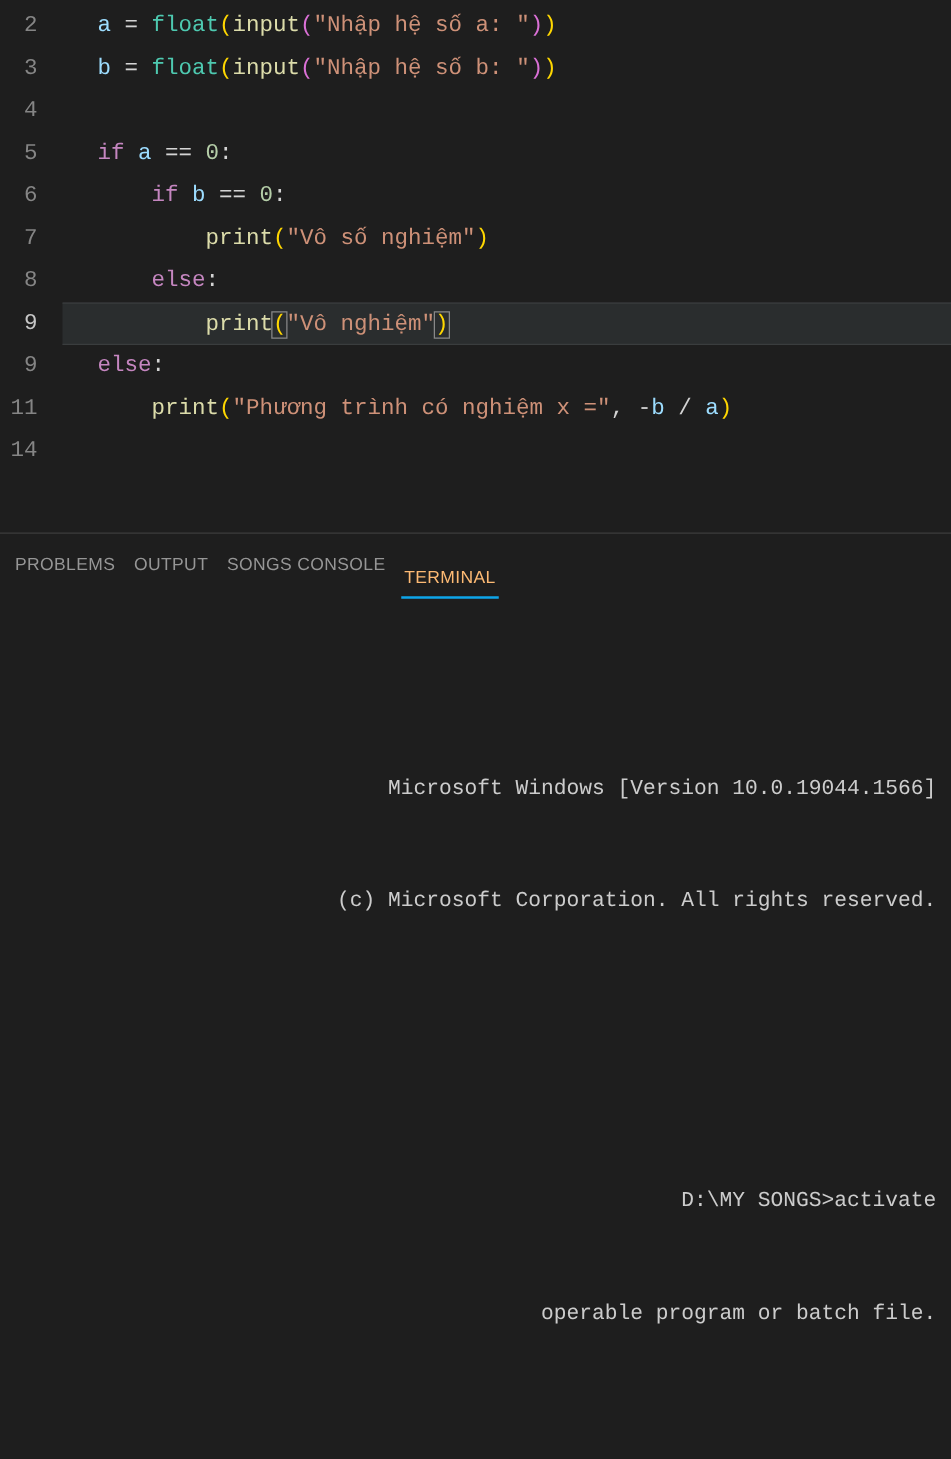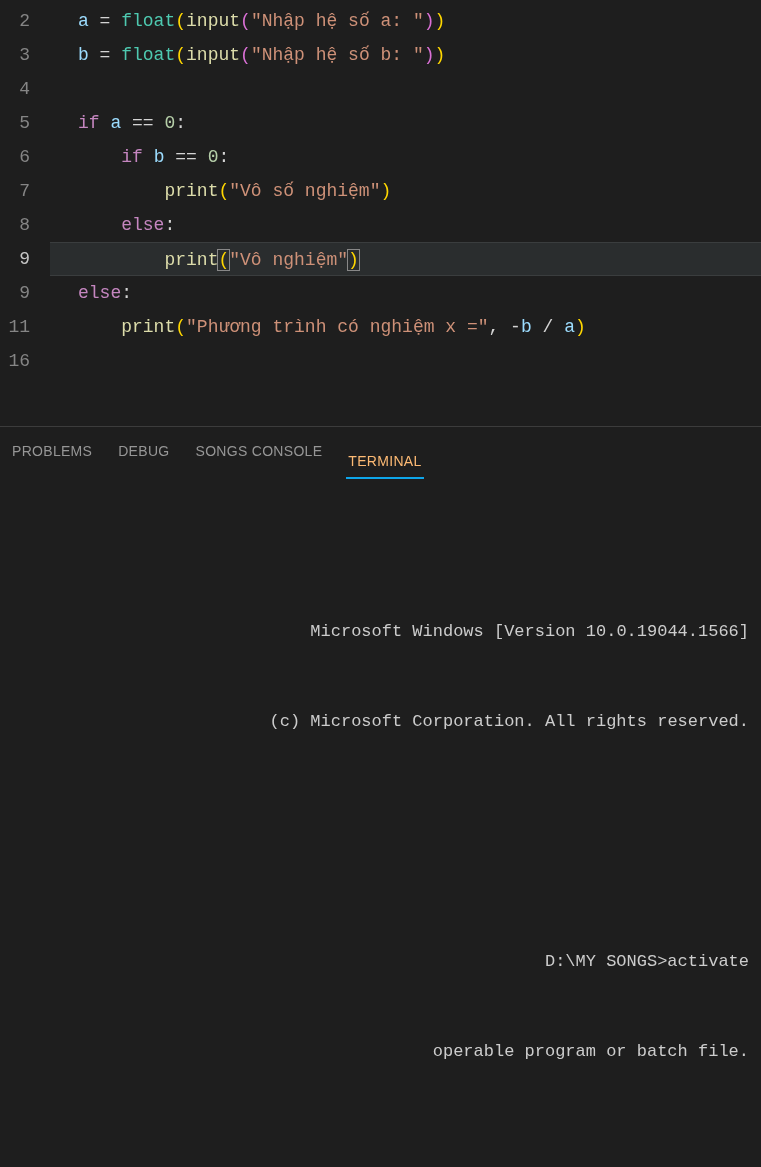--- a/index.html
+++ b/index.html
@@ -52,21 +52,21 @@
     border: 1px solid #888;
     margin: -1px;
   }
   .panel-divider {
     height: 1px;
     background: #3c3c3c;
     margin-top: 48px;
   }
   .panel-tabs {
     display: flex;
-    gap: 22px;
+    gap: 11px;
     padding: 12px 10px 8px 10px;
     font-size: 14px;
     font-family: 'Segoe UI', sans-serif;
     color: #969696;
   }
   .panel-tab {
     cursor: pointer;
     padding: 4px 2px 8px 2px;
     letter-spacing: 0.3px;
   }
@@ -135,31 +135,31 @@
     <div class="line-number">9</div>
     <div class="code-content"><span class="tk-kw">else</span><span class="tk-op">:</span></div>
   </div>
 
   <div class="code-line">
     <div class="line-number">11</div>
     <div class="code-content"><span>    </span><span class="tk-func">print</span><span class="tk-paren">(</span><span class="tk-str">"Phương trình có nghiệm x ="</span><span class="tk-op">, </span><span class="tk-op">-</span><span class="tk-var">b</span><span class="tk-op"> / </span><span class="tk-var">a</span><span class="tk-paren">)</span></div>
   </div>
 
   <div class="code-line">
-    <div class="line-number">16</div>
+    <div class="line-number">14</div>
     <div class="code-content"></div>
   </div>
 
 </div>
 
 <div class="panel-divider"></div>
 
 <div class="panel-tabs">
   <div class="panel-tab">PROBLEMS</div>
-  <div class="panel-tab">DEBUG</div>
+  <div class="panel-tab">OUTPUT</div>
   <div class="panel-tab">SONGS CONSOLE</div>
   <div class="panel-tab active">TERMINAL</div>
 </div>
 
 <div class="terminal">
   <div class="terminal-block">
     <div class="terminal-line">Microsoft Windows [Version 10.0.19044.1566]</div>
     <div class="terminal-line"> (c) Microsoft Corporation. All rights reserved.</div>
   </div>
   <div class="terminal-block">

